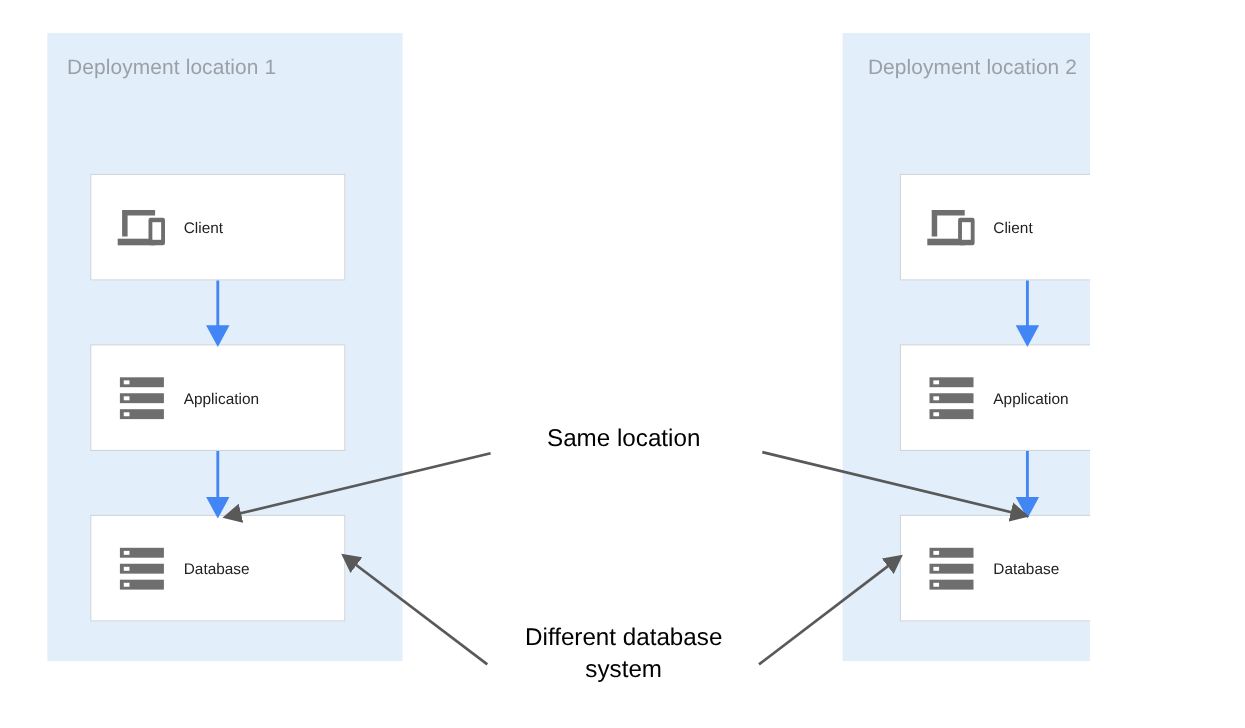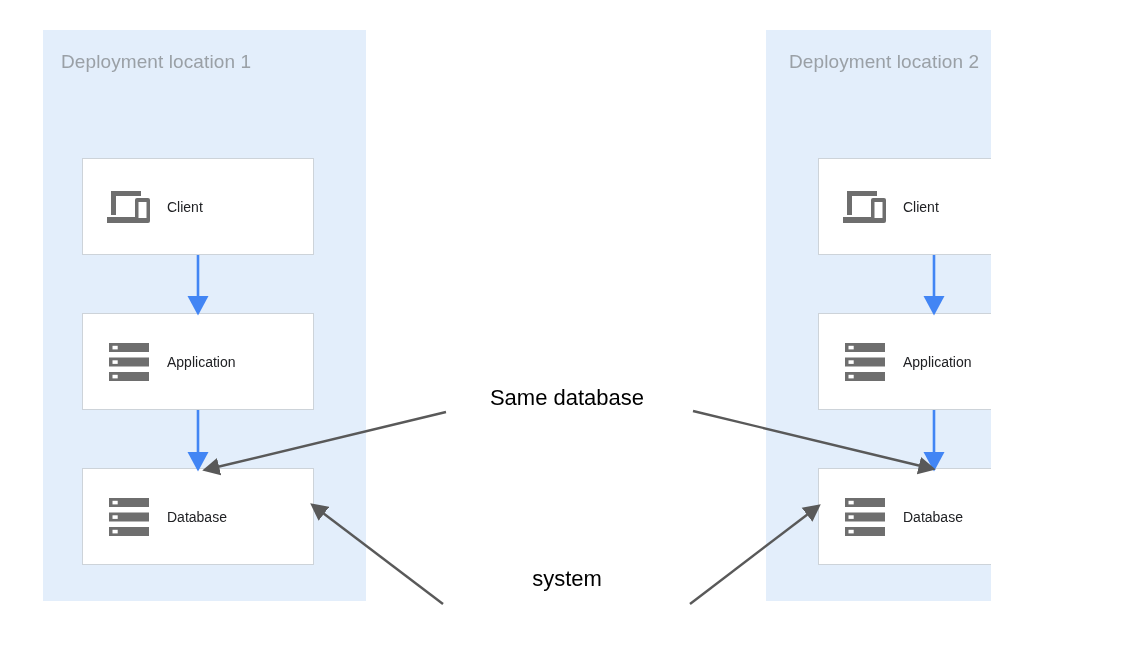--- a/index.html
+++ b/index.html
@@ -197,20 +197,21 @@
     <g>
       <line x1="443" y1="604" x2="319" y2="510" stroke="#595959" stroke-width="2.4" marker-end="url(#grayHead)"></line>
     </g>
 
     <g>
       <line x1="690" y1="604" x2="812" y2="511" stroke="#595959" stroke-width="2.4" marker-end="url(#grayHead)"></line>
     </g>
   </svg>
 
   <div class="anno" style="left:461px; top:383px; width:212px;">
-    <div>Same database</div>
+    <div>Same location</div>
   </div>
 
   <div class="anno" style="left:453px; top:564px; width:228px;">
+    <div>Different database</div>
     <div>system</div>
   </div>
 
 </div>
 
 </body></html>

